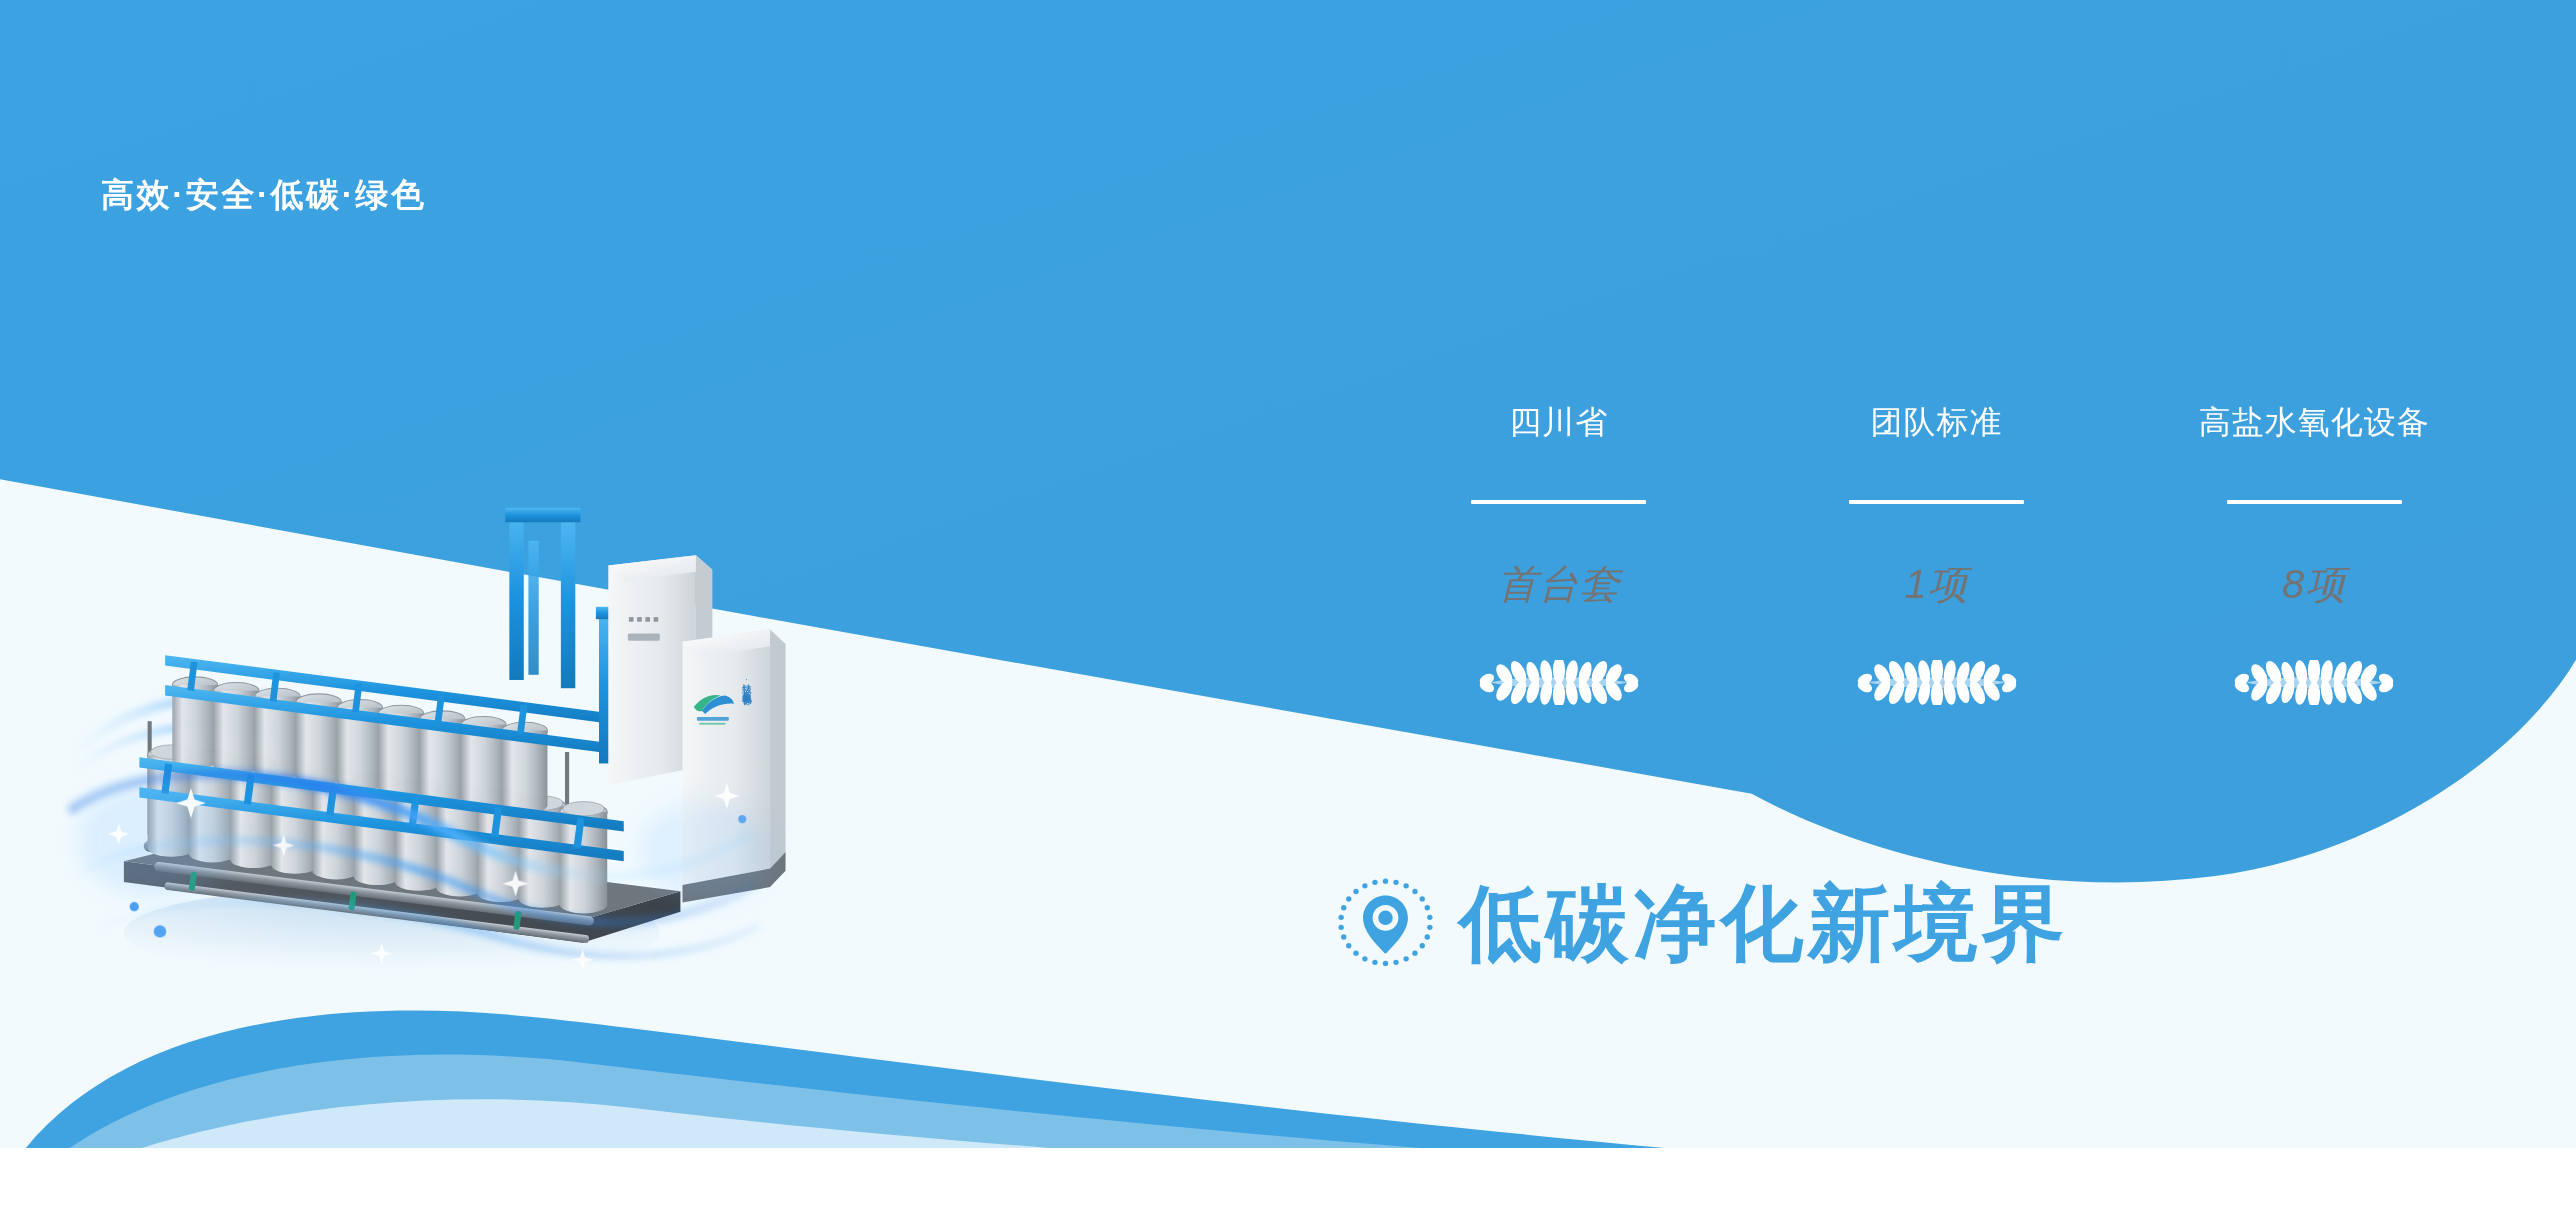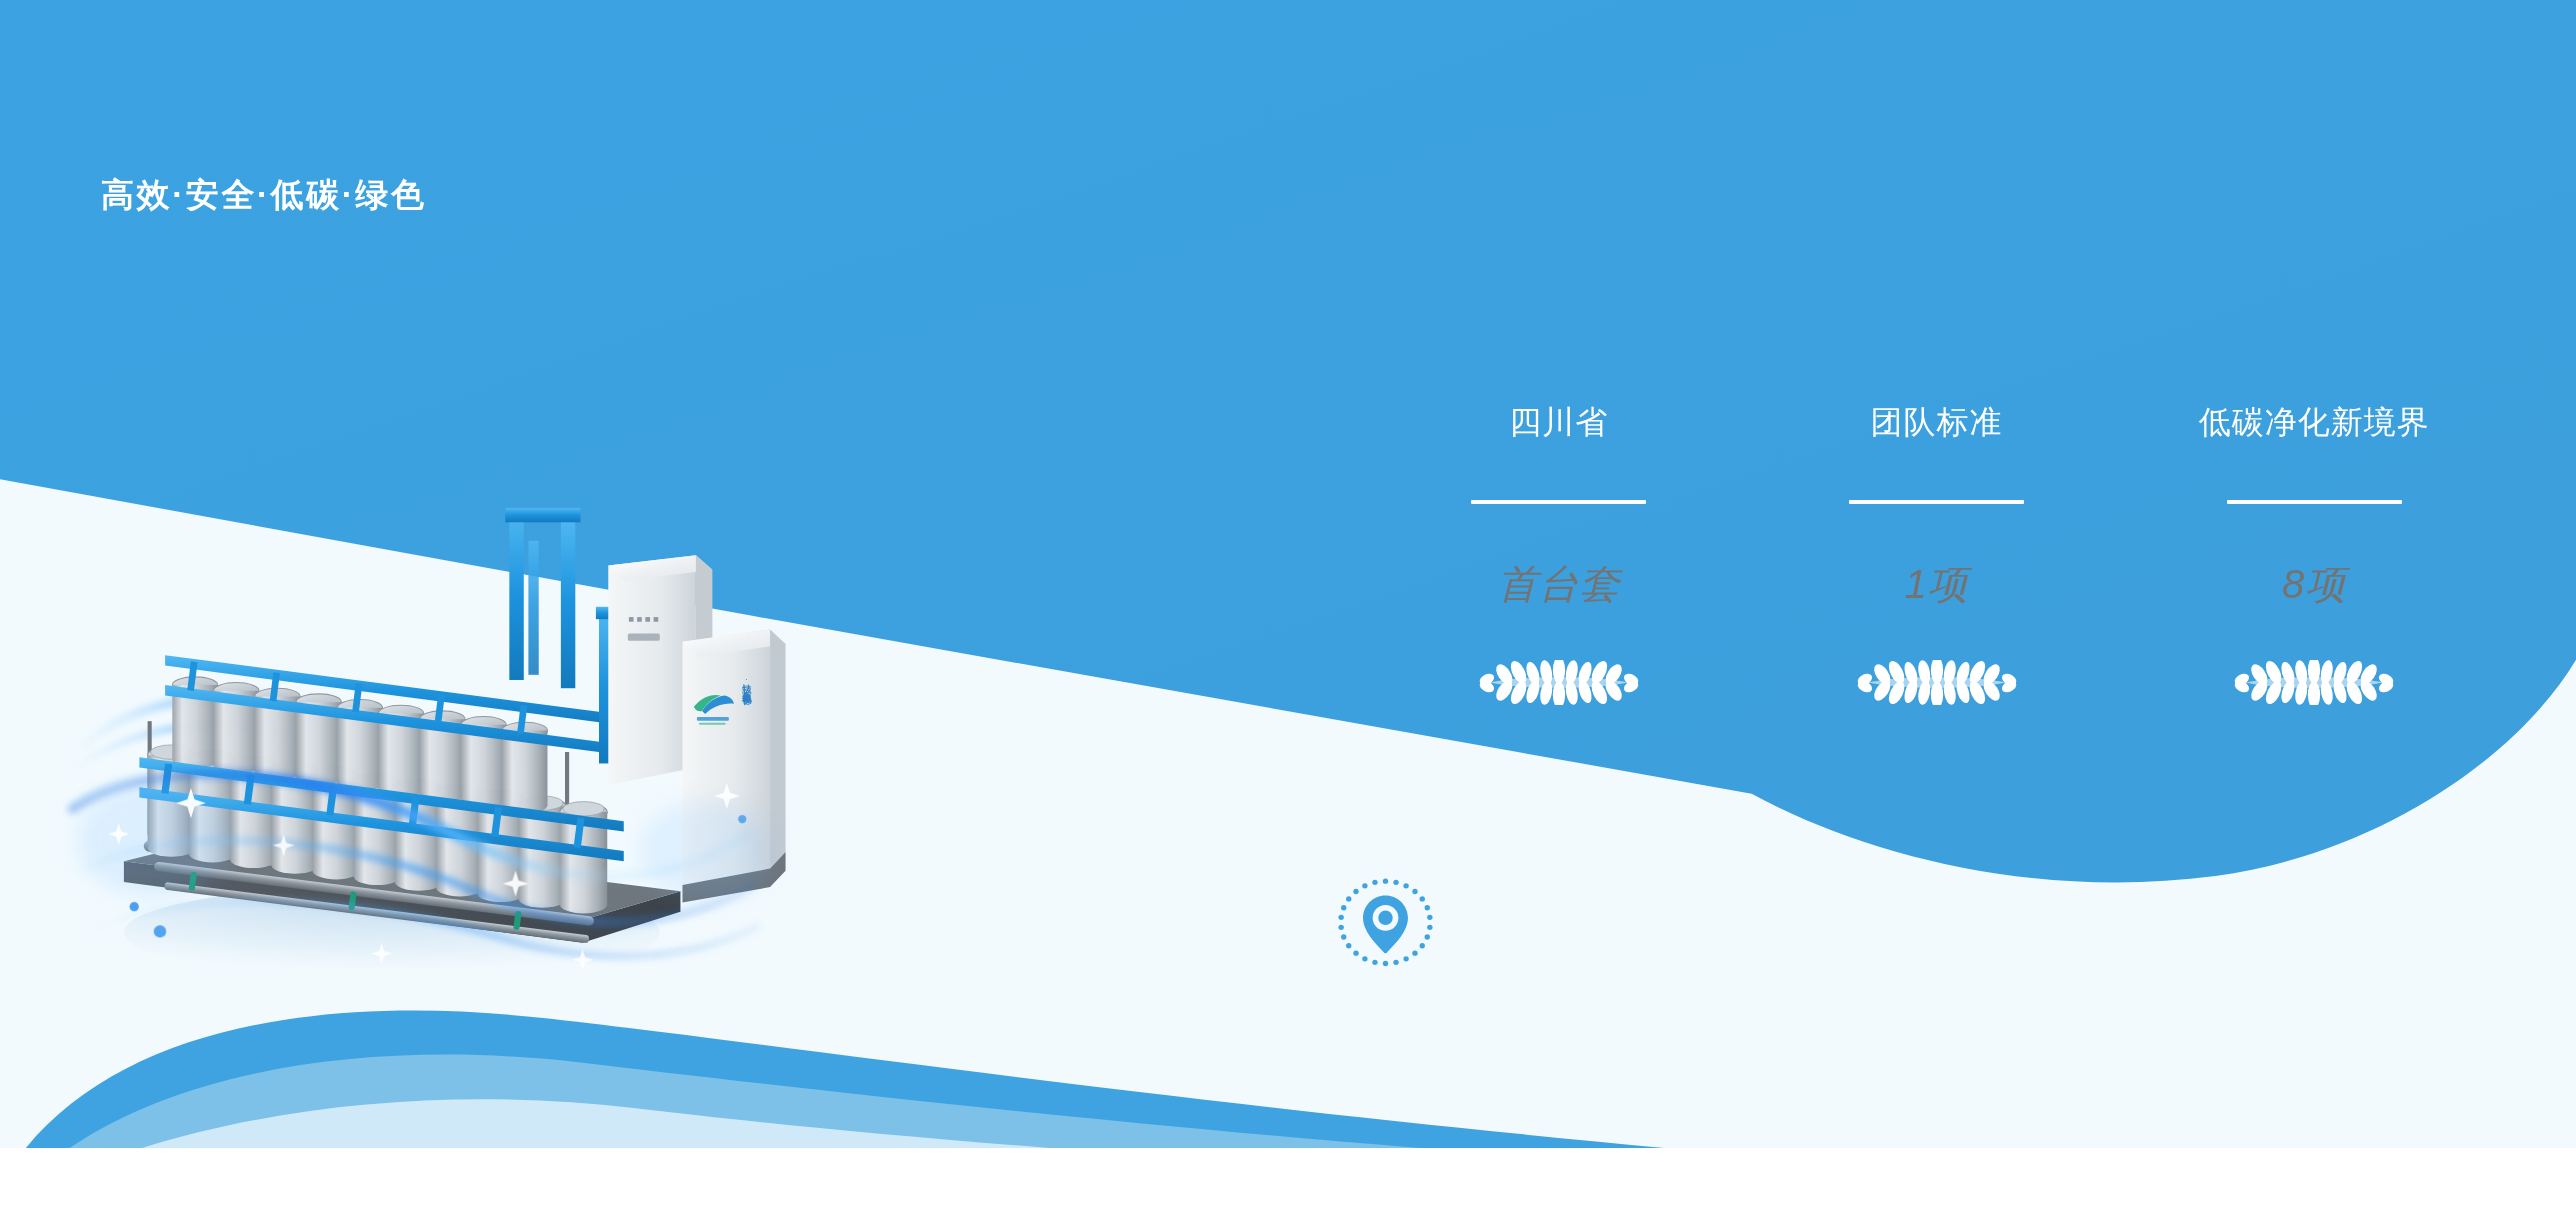--- a/index.html
+++ b/index.html
@@ -525,21 +525,21 @@
             <ellipse cx="272" cy="28" rx="12" ry="22" transform="rotate(34 272 28)"></ellipse>
             <ellipse cx="272" cy="60" rx="12" ry="22" transform="rotate(-34 272 60)"></ellipse>
             <ellipse cx="306" cy="38" rx="15" ry="10" transform="rotate(28 306 38)"></ellipse>
             <ellipse cx="306" cy="52" rx="15" ry="10" transform="rotate(-28 306 52)"></ellipse>
           </g>
         </svg>
       </div>
     </div>
 
     <div class="stat-col">
-      <div class="stat-label">低碳净化新境界</div>
+      <div class="stat-label">高盐水氧化设备</div>
       <div class="stat-rule"></div>
       <div class="stat-value">8项</div>
       <div class="laurel">
         <svg viewBox="0 0 330 88">
           <g fill="#ffffff">
             <path d="M30 44 C95 30 235 30 300 44 C235 58 95 58 30 44 Z" opacity="0.55"></path>
             <ellipse cx="24" cy="38" rx="15" ry="10" transform="rotate(-28 24 38)"></ellipse>
             <ellipse cx="24" cy="52" rx="15" ry="10" transform="rotate(28 24 52)"></ellipse>
             <ellipse cx="58" cy="28" rx="12" ry="22" transform="rotate(-34 58 28)"></ellipse>
             <ellipse cx="58" cy="60" rx="12" ry="22" transform="rotate(34 58 60)"></ellipse>
@@ -602,16 +602,17 @@
             <circle cx="71.6" cy="12.3" r="5.2"></circle>
           </g>
 
           <path d="M92 38 C68 38 48.5 57.5 48.5 81.5 C48.5 110 80 138 89 148 a4 4 0 0 0 6 0
                    C104 138 135.5 110 135.5 81.5 C135.5 57.5 116 38 92 38 Z"></path>
         </g>
         <circle cx="92" cy="81" r="25" fill="#f2fafe"></circle>
         <circle cx="92" cy="81" r="14" fill="#3ea3e0"></circle>
       </svg>
     </div>
+    <div class="slogan-text">低碳净化新境界</div>
   </div>
 
 </div>
 
 
 </body></html>

